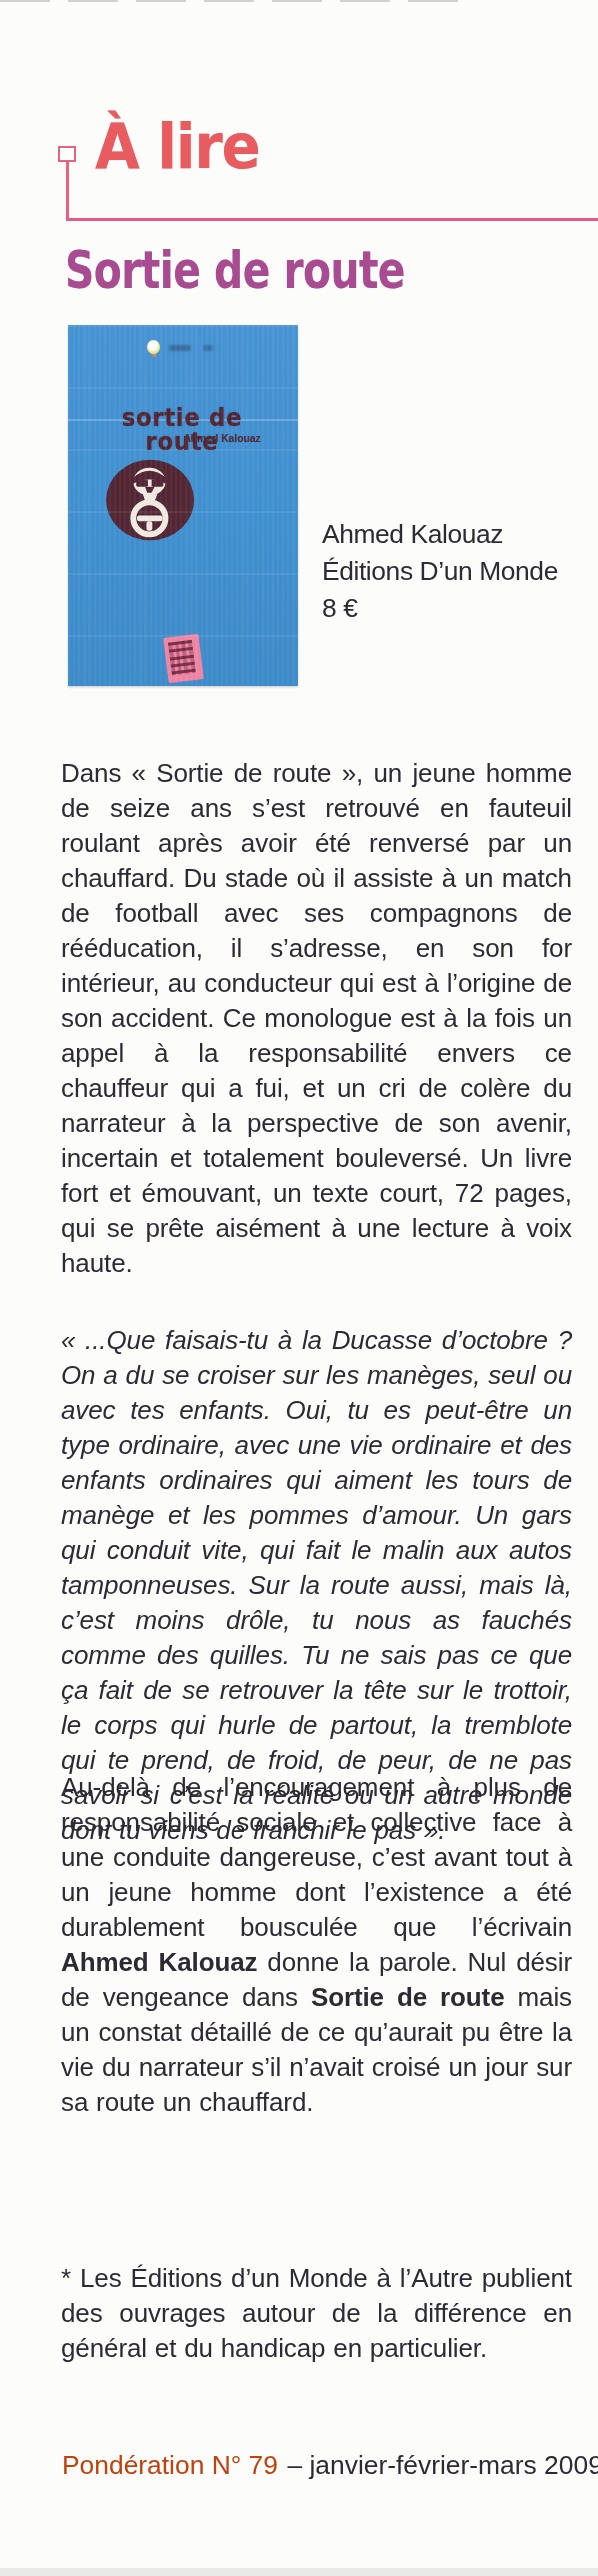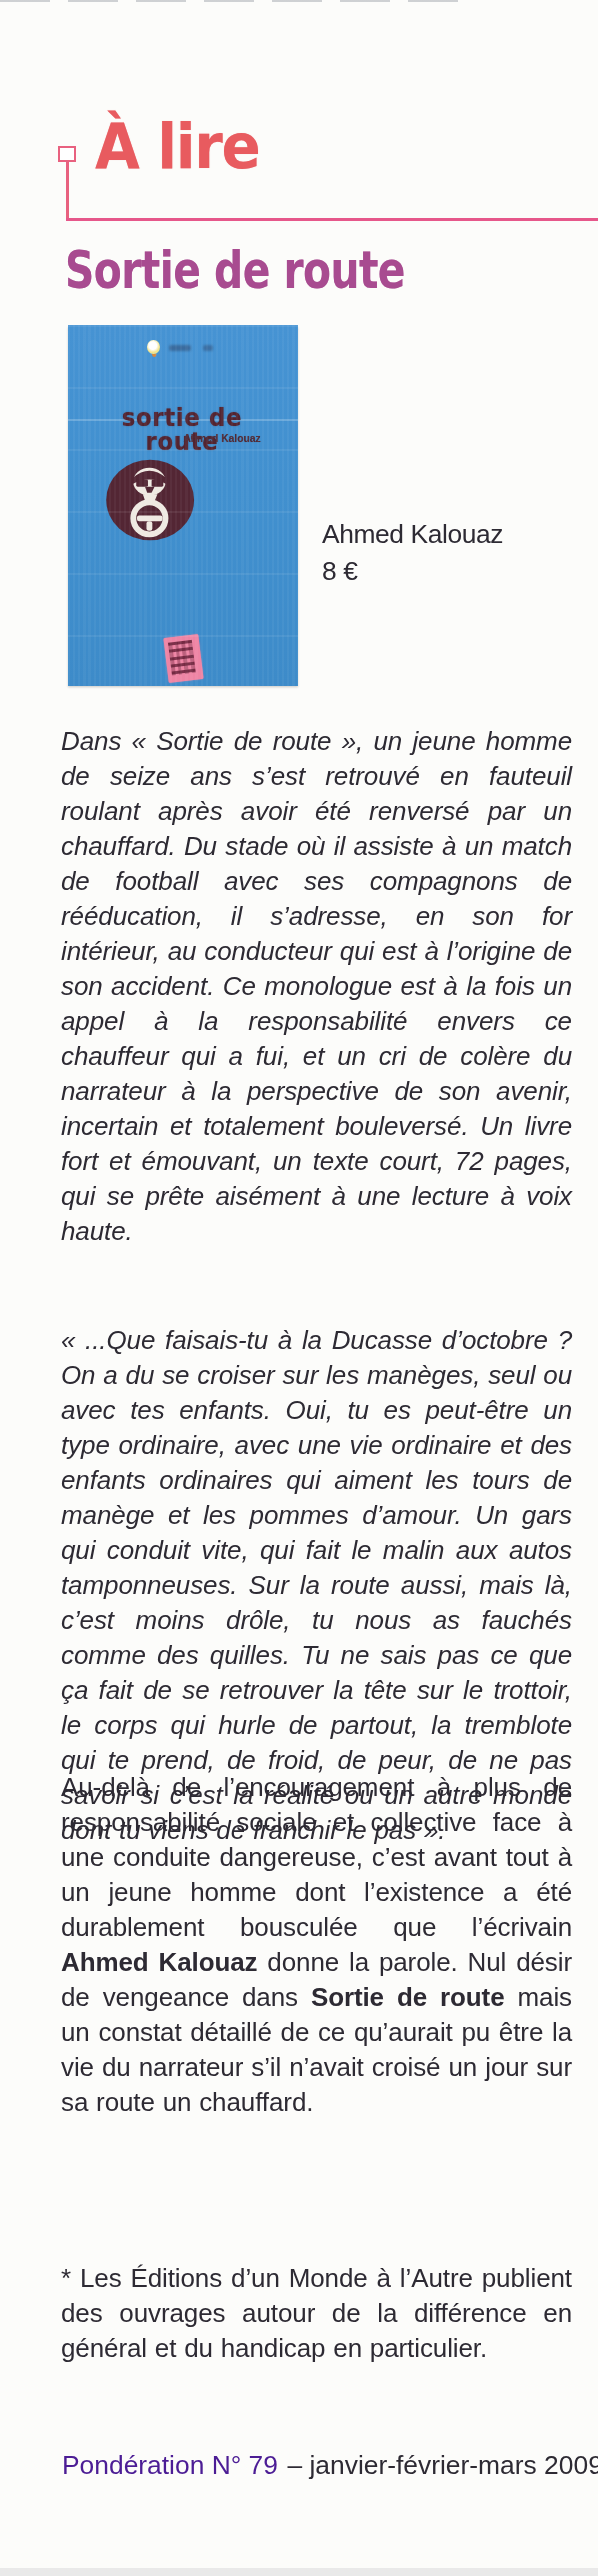--- a/index.html
+++ b/index.html
@@ -76,28 +76,28 @@
     filter:blur(0.3px);
   }
   
   .book-info{position:absolute;left:322px;top:516px;width:273px;font-size:26.4px;line-height:37px;letter-spacing:-0.4px;white-space:nowrap;}
   
   .body-text{
     position:absolute;left:61px;width:511px;
     font-size:26px;line-height:35px;text-align:justify;
     letter-spacing:-0.1px;word-spacing:0.7px;
   }
-  .para1{top:724px;font-style:italic;}
+  .para1{top:756px;}
   .quote{top:1323px;font-style:italic;}
   .para3{top:1770px;}
   .footnote{top:2261px;}
   .bold{font-weight:bold;}
   
   .footer{position:absolute;left:62px;top:2450px;font-size:26.4px;white-space:nowrap;}
-  .footer .journal{color:#4c1d95;}
+  .footer .journal{color:#c2410c;}
   .footer .issue{color:#2d2a33;margin-left:9.5px;}
 </style>
 </head>
 <body>
 
 <div class="page">
 
   <div class="scan-top"></div>
 
   <div class="hdr-square"></div>
@@ -128,20 +128,21 @@
       <rect x="42" y="77" width="35" height="8" rx="3" fill="#efe9e2"></rect>
       <rect x="55" y="85" width="8" height="13" rx="3" fill="#efe9e2"></rect>
     </svg>
     <div class="stamp">
       <div class="stamp-ink"></div>
     </div>
   </div>
 
   <div class="book-info">
     <div>Ahmed Kalouaz</div>
+    <div>Éditions D’un Monde</div>
     <div>8 €</div>
   </div>
 
   <div class="body-text para1">Dans « Sortie de route », un jeune homme de seize ans s’est retrouvé en fauteuil roulant après avoir été renversé par un chauffard. Du stade où il assiste à un match de football avec ses compagnons de rééducation, il s’adresse, en son for intérieur, au conducteur qui est à l’origine de son accident. Ce monologue est à la fois un appel à la responsabilité envers ce chauffeur qui a fui, et un cri de colère du narrateur à la perspective de son avenir, incertain et totalement bouleversé. Un livre fort et émouvant, un texte court, 72 pages, qui se prête aisément à une lecture à voix haute.</div>
 
   <div class="body-text quote">« ...Que faisais-tu à la Ducasse d’octobre ? On a du se croiser sur les manèges, seul ou avec tes enfants. Oui, tu es peut-être un type ordinaire, avec une vie ordinaire et des enfants ordinaires qui aiment les tours de manège et les pommes d’amour. Un gars qui conduit vite, qui fait le malin aux autos tamponneuses. Sur la route aussi, mais là, c’est moins drôle, tu nous as fauchés comme des quilles. Tu ne sais pas ce que ça fait de se retrouver la tête sur le trottoir, le corps qui hurle de partout, la tremblote qui te prend, de froid, de peur, de ne pas savoir si c’est la réalité ou un autre monde dont tu viens de franchir le pas ».</div>
 
   <div class="body-text para3"><span>Au-delà de l’encouragement à plus de responsabilité sociale et collective face à une conduite dangereuse, c’est avant tout à un jeune homme dont l’existence a été durablement bousculée que l’écrivain </span><span class="bold">Ahmed Kalouaz</span><span> donne la parole. Nul désir de vengeance dans </span><span class="bold">Sortie de route</span><span> mais un constat détaillé de ce qu’aurait pu être la vie du narrateur s’il n’avait croisé un jour sur sa route un chauffard.</span></div>
 
   <div class="body-text footnote">* Les Éditions d’un Monde à l’Autre publient des ouvrages autour de la différence en général et du handicap en particulier.</div>

